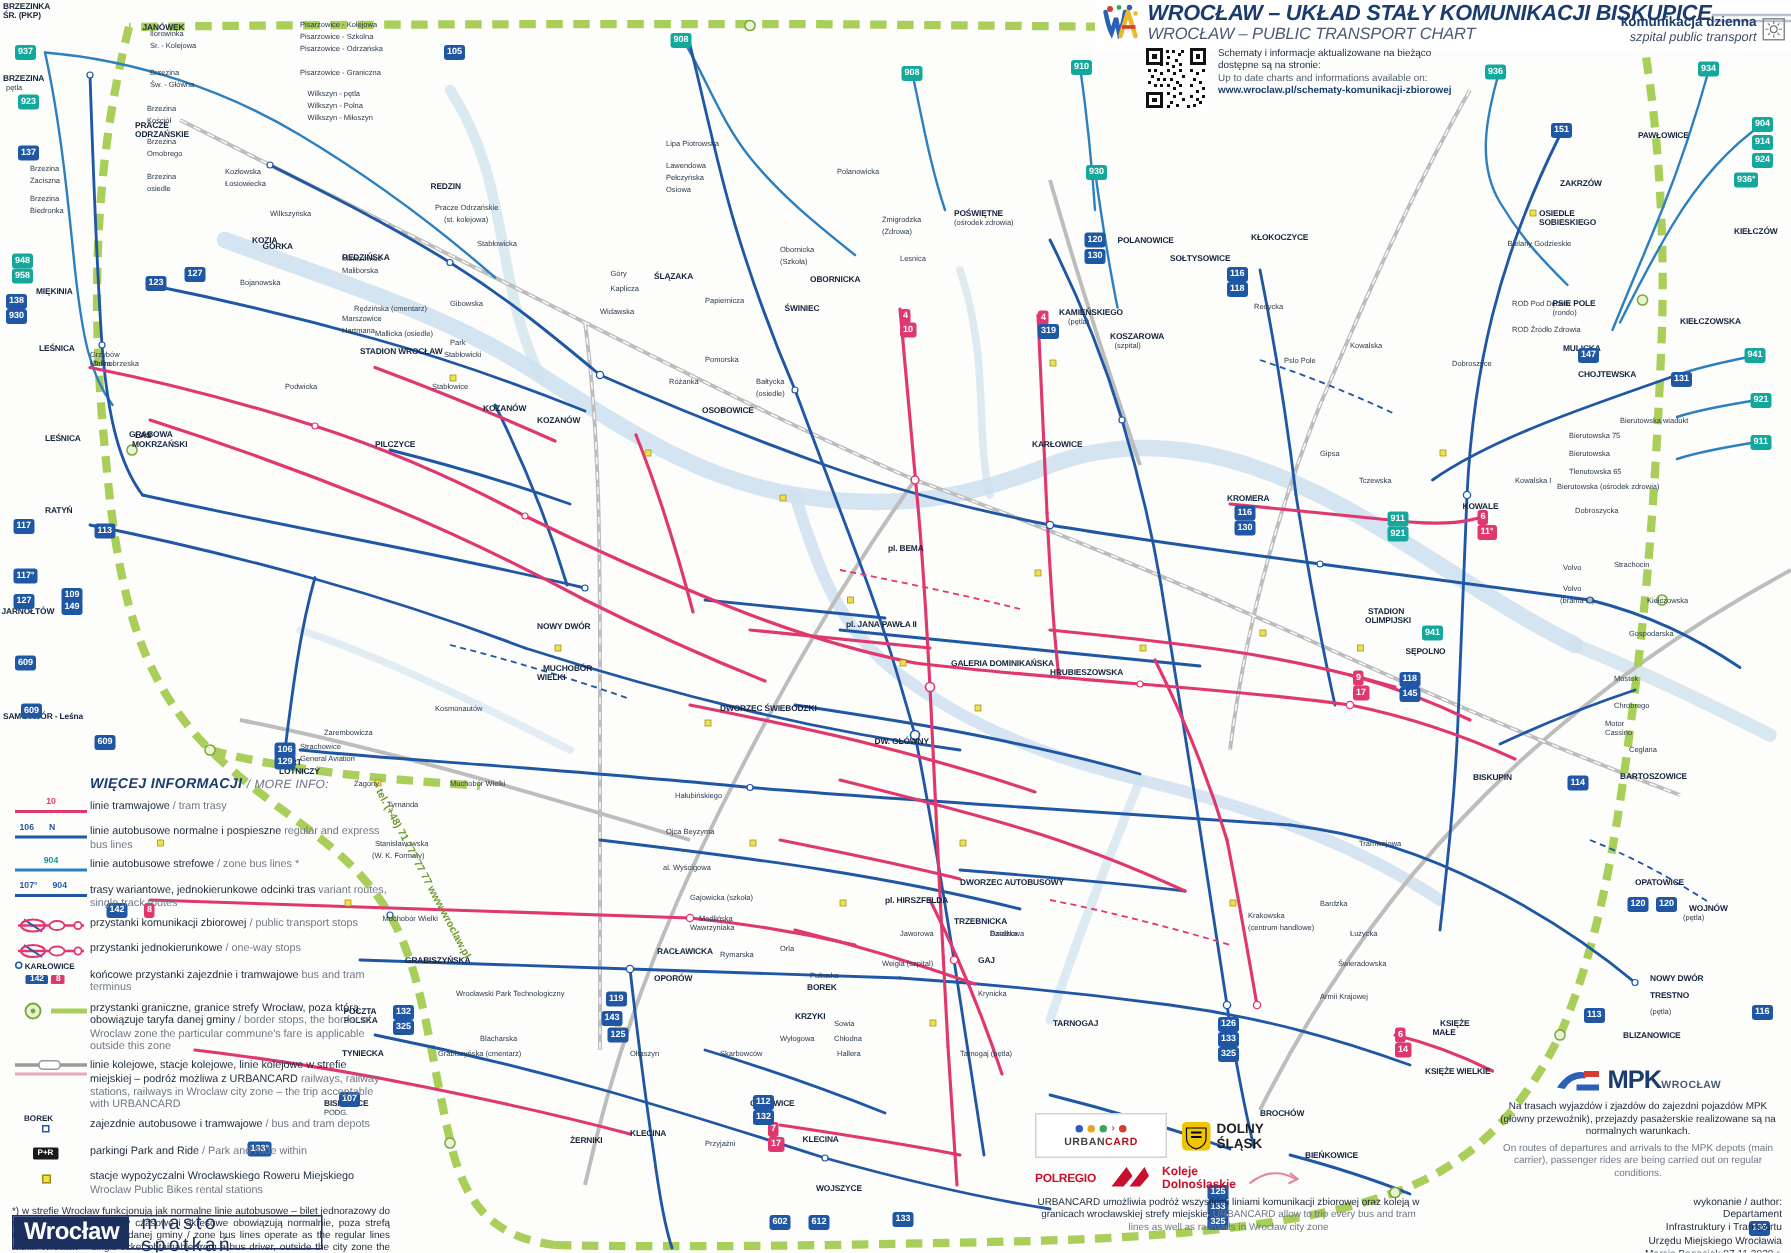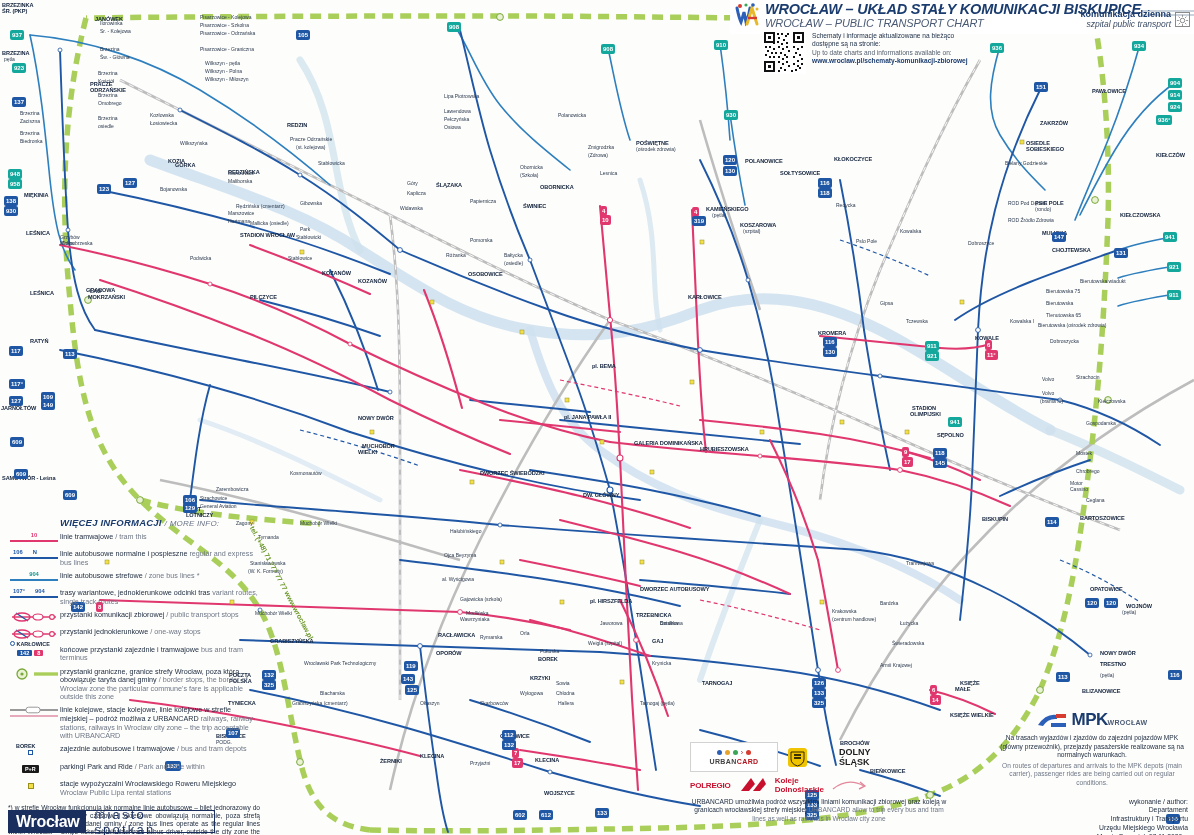--- a/index.html
+++ b/index.html
@@ -73,21 +73,21 @@
   .sponsors { position:absolute; left:690px; top:742px; width:270px; }
   .sponsor-row { display:flex; align-items:center; gap:10px; }
   .urbancard-box { width:88px; height:30px; border:1px solid #d2d2d2; background:#fff;
       display:flex; flex-direction:column; align-items:center; justify-content:center;}
   .uc-dots { display:flex; gap:3px; align-items:center; }
   .uc-dots i { width:5px; height:5px; border-radius:50%; display:block; }
   .uc-name { font-size:7px; font-weight:bold; color:#444; letter-spacing:0.4px; margin-top:2px;}
   .uc-name b { color:#b4121b; }
   .ds-logo { display:flex; align-items:center; gap:4px; }
   .ds-shield { width:19px; height:19px; background:#f0c400; border-radius:3px; position:relative;}
-  .ds-text { font-size:9px; font-weight:bold; color:#1c1c1c; line-height:10px;margin-left:28px; }
+  .ds-text { font-size:9px; font-weight:bold; color:#1c1c1c; line-height:10px; }
   .rail-row { display:flex; align-items:center; gap:8px; margin-top:4px; }
   .polregio { font-size:8px; font-weight:bold; color:#c8102e; letter-spacing:-0.2px;}
   .kd-text { font-size:8px; font-weight:bold; color:#c8102e; line-height:9px; }
   .sponsor-note { font-size:6.6px; line-height:8.4px; color:#1c2a3d; margin-top:4px; text-align:center; width:258px;}
   .sponsor-note .en { color:#6f7886; }
 
   
   .mpk-block { position:absolute; right:6px; top:710px; width:192px; text-align:right; }
   .mpk-logo-row { display:flex; justify-content:center; align-items:center; gap:5px; }
   .mpk-mark { width:30px; height:18px; position:relative; }
@@ -784,21 +784,21 @@
       <span>WIĘCEJ INFORMACJI</span>
       <span class="en">/</span>
       <span class="en">MORE INFO:</span>
     </div>
     <div id="legend-rows">
         <div class="legend-row">
           <div class="legend-sym">
             <div class="lsym-line" style="background: rgb(224, 55, 111);"></div>
             <div class="lsym-num" style="color: rgb(224, 55, 111);"><span>10</span></div>
           </div>
-          <div class="legend-txt"><span>linie tramwajowe</span><span class="en"> / </span><span class="en">tram this</span></div>
+          <div class="legend-txt"><span>linie tramwajowe</span><span class="en"> / </span><span class="en">tram trasy</span></div>
         </div>
         <div class="legend-row">
           <div class="legend-sym">
             <div class="lsym-line" style="background: rgb(31, 87, 165);"></div>
             <div class="lsym-num two" style="color: rgb(31, 87, 165);"><span>106</span><span>N</span></div>
           </div>
           <div class="legend-txt"><span>linie autobusowe normalne i pospieszne</span> <span class="en">regular and express bus lines</span></div>
         </div>
         <div class="legend-row">
           <div class="legend-sym">
@@ -870,21 +870,21 @@
         <div class="legend-row">
           <div class="legend-sym">
             <div style="position:absolute;left:14px;top:3px;background:#1a1a1a;color:#fff;font-size:5.4px;font-weight:bold;padding:1px 3px;border-radius:1px">P+R</div>
           </div>
           <div class="legend-txt"><span>parkingi Park and Ride</span><span class="en"> / </span><span class="en">Park and Ride within</span></div>
         </div>
         <div class="legend-row">
           <div class="legend-sym">
             <div style="position:absolute;left:20px;top:4px;width:6px;height:6px;background:#f2e049;border:1px solid #9a8f1c"></div>
           </div>
-          <div class="legend-txt"><span>stacje wypożyczalni Wrocławskiego Roweru Miejskiego</span> <span class="en">Wroclaw Public Lipa rental stations</span></div>
+          <div class="legend-txt"><span>stacje wypożyczalni Wrocławskiego Roweru Miejskiego</span> <span class="en">Wroclaw Public Bikes rental stations</span></div>
         </div>
       </div>
     <div class="foot-note">
       <span>*) w strefie Wrocław funkcjonują jak normalne linie autobusowe – bilet jednorazowy do nabycia u kierowcy, bilety czasowe i okresowe obowiązują normalnie, poza strefą miasta obowiązuje taryfa danej gminy</span>
       <span class="en">/ zone bus lines operate as the regular lines within Wrocław – single ticket obtainable from a bus driver, outside the city zone the particular commune's fare is applicable</span>
     </div>
   </div>
 
   <div class="lbl" style="left:255px; top:525px; transform:rotate(62deg); transform-origin:left top; font-size:7px; font-weight:bold; color:#6f9a2e;">tel. (+48) 71 777 77 77  www.wroclaw.pl</div>
 

